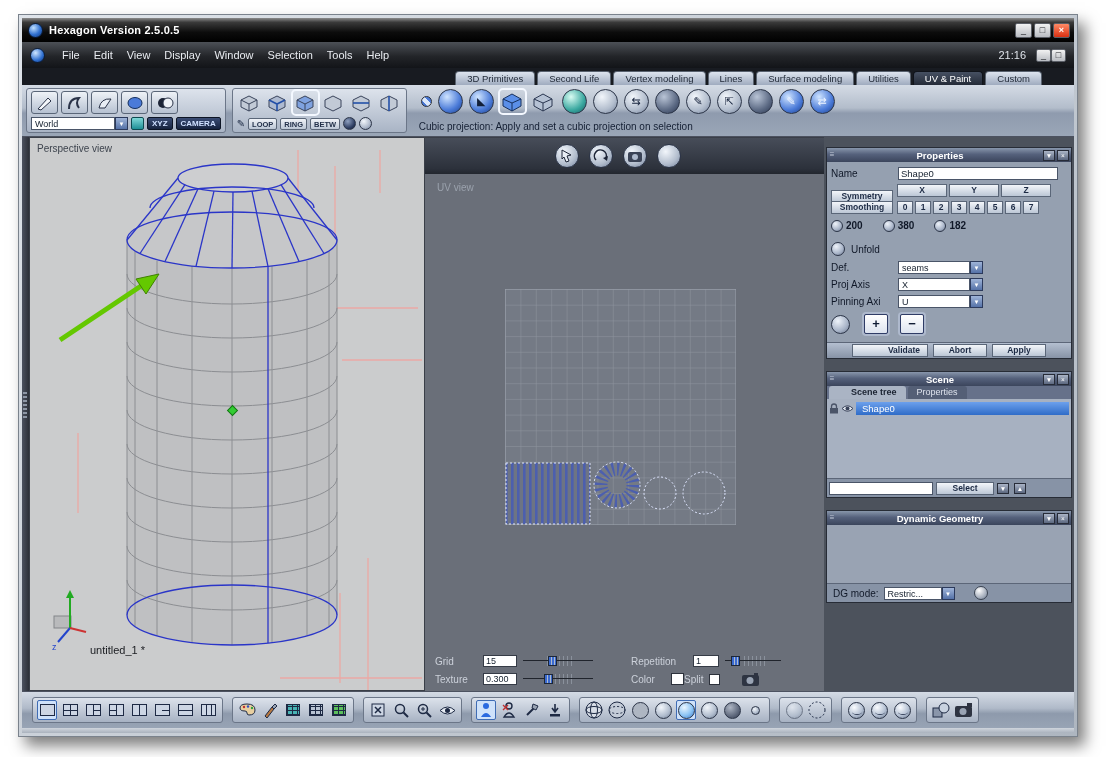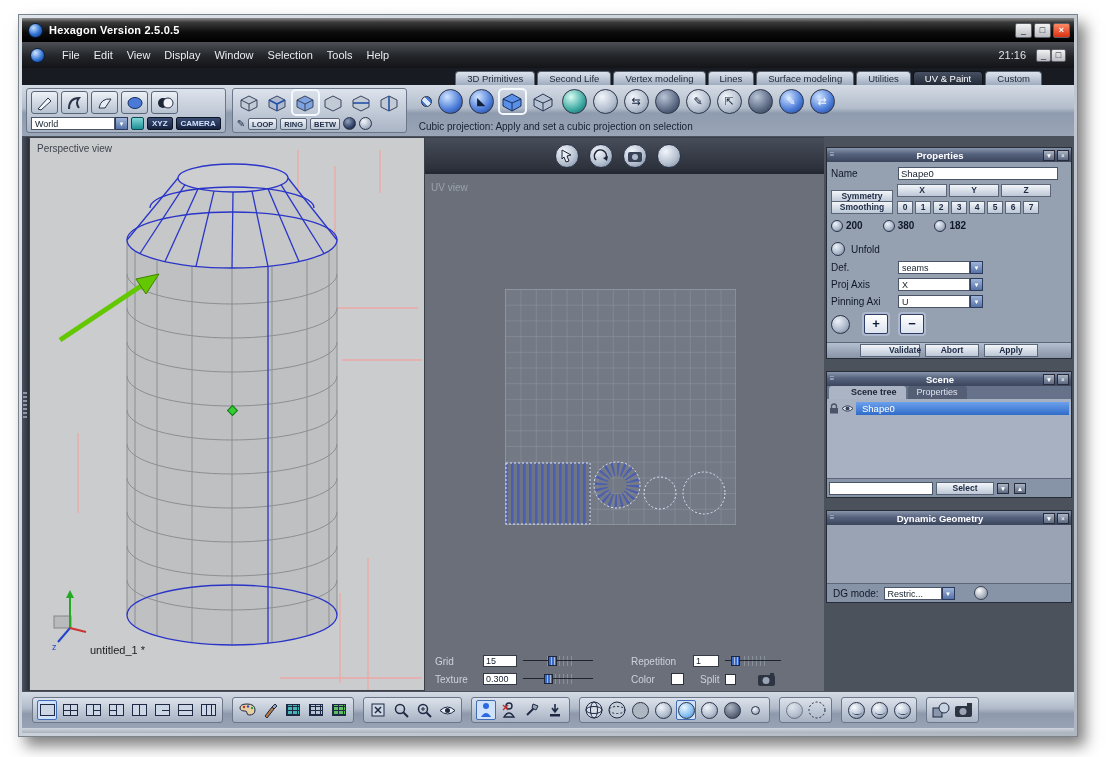--- a/index.html
+++ b/index.html
@@ -75,21 +75,21 @@
   .vp-label { position:absolute; left:7px; top:5px; font-size:10px; color:#3e444e; z-index:3; }
   .vp-doc { position:absolute; left:60px; bottom:34px; font-size:11px; color:#1a1c20; z-index:3; }
 
   .uvcol { width:399px; position:relative; background:#6a6f79; border-top:1px solid #3a3f48; overflow:hidden; }
   .uv-handle { position:absolute; top:0; left:50%; margin-left:-20px; width:40px; height:7px;
     background:#454b56; border-radius:0 0 3px 3px; color:#cfd6e2; font-size:5px; text-align:center; line-height:6px; }
   .uv-toolbar { position:absolute; top:0; left:0; right:0; height:36px;
     background:linear-gradient(180deg,#474d59 0%,#2c313b 85%,#22262e 100%);
     display:flex; align-items:center; gap:10px; padding-left:130px; }
   .uv-toolbar .ball26 { width:24px; height:24px; }
-  .uv-label { position:absolute; top:44px; left:6px; font-size:10px; color:#9ba2ad; }
+  .uv-label { position:absolute; top:44px; left:12px; font-size:10px; color:#9ba2ad; }
   .uv-grid { position:absolute; left:80px; top:151px; width:231px; height:236px; }
   .uv-controls { position:absolute; left:0; right:0; bottom:3px; font-size:10px; color:#ccd1da; }
   .uvrow { display:flex; align-items:center; height:18px; padding-left:10px; }
   .uvlab1 { width:48px; }
   .uvinput { width:34px; height:12px; background:#fff; border:1px solid #353b46; font-size:9px; color:#15202e; padding:0 2px; }
   .slider { width:70px; height:10px; position:relative; margin-left:6px;
     background:linear-gradient(180deg,transparent 4px,#20242c 4px 5px,transparent 5px),
                repeating-linear-gradient(90deg,#8a919c 0 1px,transparent 1px 4px);
     background-size:100% 100%, 40% 100%; background-position:0 0, 58% 0; background-repeat:no-repeat; }
   .thumb { position:absolute; top:0; width:9px; height:10px;
@@ -485,21 +485,21 @@
             </span>
         </div>
         <div class="uvrow">
           <span class="uvlab1">Texture</span>
           <input class="uvinput" value="0.300" style="">
           <span class="slider">
               <span class="thumb" style="left:30%;"></span>
             </span>
           <span class="uvlab2" style="width:40px;">Color</span>
           <span class="swatch"></span>
-          <span style="margin-left:16px;">Split</span>
+          <span style="">Split</span>
           <span class="chk"></span>
           <span style="margin-left:22px;">
             <svg class="icon" width="18" height="13">
                 <rect x="0" y="2" width="17" height="11" rx="2" fill="#2e3442"></rect>
                 <circle cx="8" cy="7.5" r="3.5" fill="#9aa4b4"></circle>
                 <rect x="12" y="0" width="4" height="3" fill="#2e3442"></rect>
               </svg>
             </span>
         </div>
       </div>
@@ -575,21 +575,21 @@
               <span class="ddbtn">▼</span>
             </span>
           </div>
           <div class="prow" style="height:28px;">
             <span class="statico" style="width:19px;height:19px;margin-right:14px;"></span>
             <span class="pmbtn">+</span>
             <span class="pmbtn">−</span>
           </div>
         </div>
         <div class="pfoot">
-          <span class="hbtn" style="width:60px;padding-left:28px;">Validate</span>
+          <span class="hbtn" style="width:76px;padding-left:28px;">Validate</span>
           <span class="hbtn" style="width:54px;">Abort</span>
           <span class="hbtn" style="width:54px;">Apply</span>
         </div>
       </div>
 
       <div class="panel" style="margin-top:12px;">
         <div class="phdr">
           <span class="pgrip">≡</span>
           <span class="ptitle">Scene</span>
           <span class="phbtn">▼</span>

